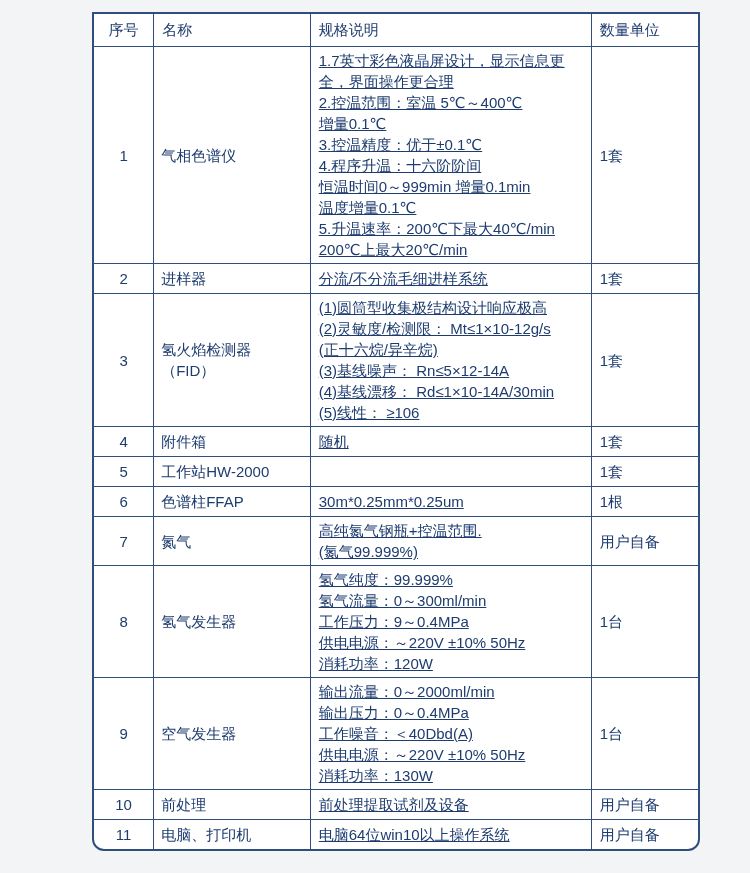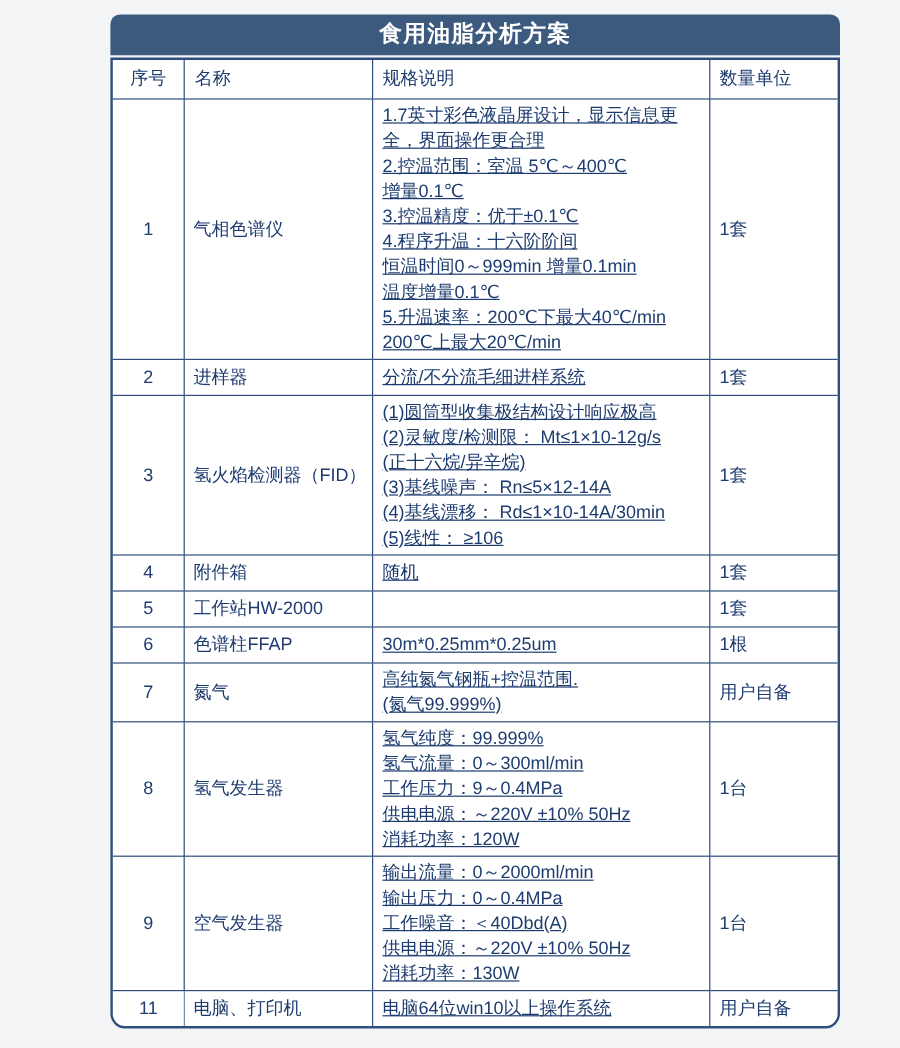--- a/index.html
+++ b/index.html
@@ -58,32 +58,31 @@
     text-align: left;
     word-break: break-word;
   }
   th:last-child, td:last-child { border-right: none; }
   tr:last-child td { border-bottom: none; }
   tr:last-child td:first-child  { border-radius: 0 0 0 11px; }
   tr:last-child td:last-child   { border-radius: 0 0 11px 0; }
   th { height: 24px; font-family: Liberation Serif, serif; }
   td.no { text-align: center; }
   th.no { text-align: center; }
-  td.name { padding-left: 7px; padding-right: 0; }
+  td.name { padding-left: 7px; padding-right: 10px; }
   td.spec-cell { padding-top: 3px; padding-bottom: 3px; text-decoration: underline; }
   .spec-line { line-height: 21px; }
   td.min { height: 20px; }
 </style>
 </head>
 <body>
 
 <div class="page">
   <div class="sheet">
 
-    <div class="title-bar">食用油脂分析方案</div>
 
     <table class="spec">
       <colgroup>
         <col class="c-no">
           <col class="c-name">
           <col class="c-spec">
           <col class="c-qty">
       </colgroup>
       <thead>
         <tr>
@@ -188,20 +187,28 @@
     <td class="spec-cell">
               <div class="spec-line">输出流量：0～2000ml/min</div>
               <div class="spec-line">输出压力：0～0.4MPa</div>
               <div class="spec-line">工作噪音：＜40Dbd(A)</div>
               <div class="spec-line">供电电源：～220V ±10% 50Hz</div>
               <div class="spec-line">消耗功率：130W</div>
             </td>
     <td>1台</td>
   </tr>
 
+  <tr>
+    <td class="no min">10</td>
+    <td class="name">前处理</td>
+    <td class="spec-cell">
+              <div class="spec-line">前处理提取试剂及设备</div>
+            </td>
+    <td>用户自备</td>
+  </tr>
 
   <tr>
     <td class="no min">11</td>
     <td class="name">电脑、打印机</td>
     <td class="spec-cell">
               <div class="spec-line">电脑64位win10以上操作系统</div>
             </td>
     <td>用户自备</td>
   </tr>
 </tbody>

